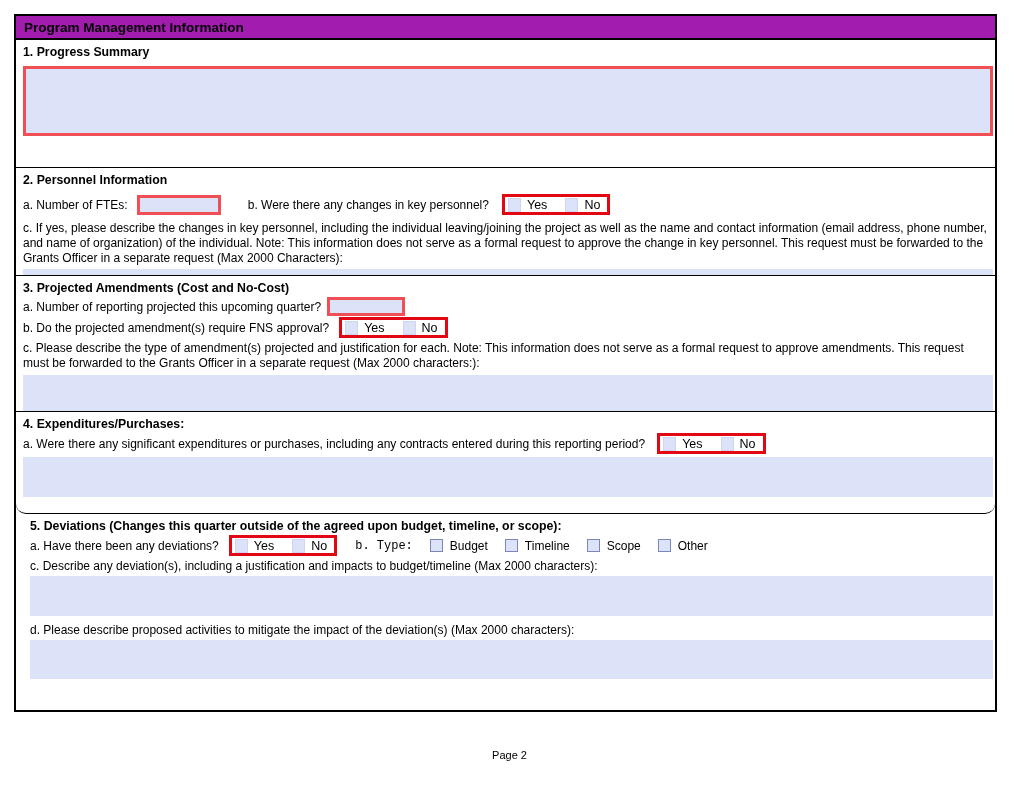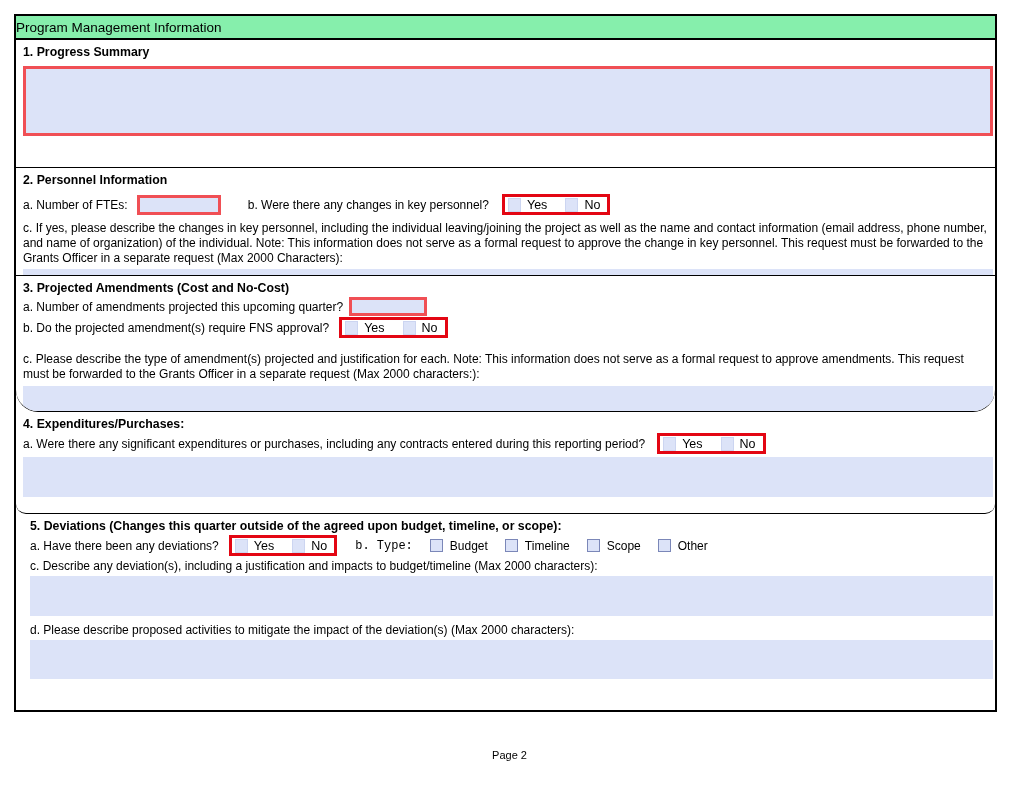--- a/index.html
+++ b/index.html
@@ -2,28 +2,28 @@
 <html><head>
 <meta charset="utf-8">
 <style>
   html,body { margin:0; padding:0; background:#fff; }
   body { width:1019px; height:785px; font-family:"Liberation Sans", sans-serif; color:#000; }
   .page { position:relative; width:1019px; height:785px; background:#fff; overflow:hidden; }
 
   .form-frame { position:absolute; left:14px; top:14px; width:983px; height:698px;
                 border:2px solid #000; box-sizing:border-box; background:#fff; }
 
-  .header-bar { height:24px; background:#86efac; border-bottom:2px solid #000;
-                display:flex; align-items:center; 
-                font-weight:normal; font-size:13.5px; box-sizing:border-box; }
+  .header-bar { height:24px; background:#a21caf; border-bottom:2px solid #000;
+                display:flex; align-items:center; padding-left:8px;
+                font-weight:bold; font-size:13.5px; box-sizing:border-box; }
 
   .section { box-sizing:border-box; padding:2px 2px 0 7px; border-bottom:1px solid #000; overflow:hidden; }
   #sec1 { height:128px; }
   #sec2 { height:108px; }
-  #sec3 { height:136px;border-radius:22px; }
+  #sec3 { height:136px; }
   #sec4 { height:102px;border-radius:10px; }
   #sec5 { height:165px; border-bottom:none;margin-left:7px; }
 
   .sec-h { font-size:12.3px; font-weight:bold; margin:3px 0 2px 0; }
   .desc  { font-size:12px; line-height:15px; margin:0; }
 
   .ta { background:#dce3f8; margin-top:4px; }
   .ta.req { border:3px solid #f04f55; }
   #ta1 { height:64px; margin-top:7px; }
   #ta2 { height:45px; margin-top:3px; }
@@ -86,33 +86,33 @@
           <span class="lbl last">No</span>
         </span>
       </div>
       <p class="desc">c. If yes, please describe the changes in key personnel, including the individual leaving/joining the project as well as the name and contact information (email address, phone number, and name of organization) of the individual. Note: This information does not serve as a formal request to approve the change in key personnel. This request must be forwarded to the Grants Officer in a separate request (Max 2000 Characters):</p>
       <div class="ta" id="ta2"></div>
     </div>
 
     <div class="section" id="sec3">
       <div class="sec-h">3. Projected Amendments (Cost and No-Cost)</div>
       <div class="row row-tight">
-        <span>a. Number of amendments projected this upcoming quarter?</span>
+        <span>a. Number of reporting projected this upcoming quarter?</span>
         <div class="req-input" id="amend-input"></div>
       </div>
       <div class="row row-tight">
         <span>b. Do the projected amendment(s) require FNS approval?</span>
         <span class="yn gap-yn5">
           <span class="cb"></span>
           <span class="lbl">Yes</span>
           <span class="cb"></span>
           <span class="lbl last">No</span>
         </span>
       </div>
-      <p class="desc" style="margin-top:14px">c. Please describe the type of amendment(s) projected and justification for each. Note: This information does not serve as a formal request to approve amendments. This request must be forwarded to the Grants Officer in a separate request (Max 2000 characters:):</p>
+      <p class="desc" style="margin-top:3px">c. Please describe the type of amendment(s) projected and justification for each. Note: This information does not serve as a formal request to approve amendments. This request must be forwarded to the Grants Officer in a separate request (Max 2000 characters:):</p>
       <div class="ta" id="ta3"></div>
     </div>
 
     <div class="section" id="sec4">
       <div class="sec-h">4. Expenditures/Purchases:</div>
       <div class="row row-tight">
         <span>a. Were there any significant expenditures or purchases, including any contracts entered during this reporting period?</span>
         <span class="yn gap-yn4">
           <span class="cb"></span>
           <span class="lbl">Yes</span>

